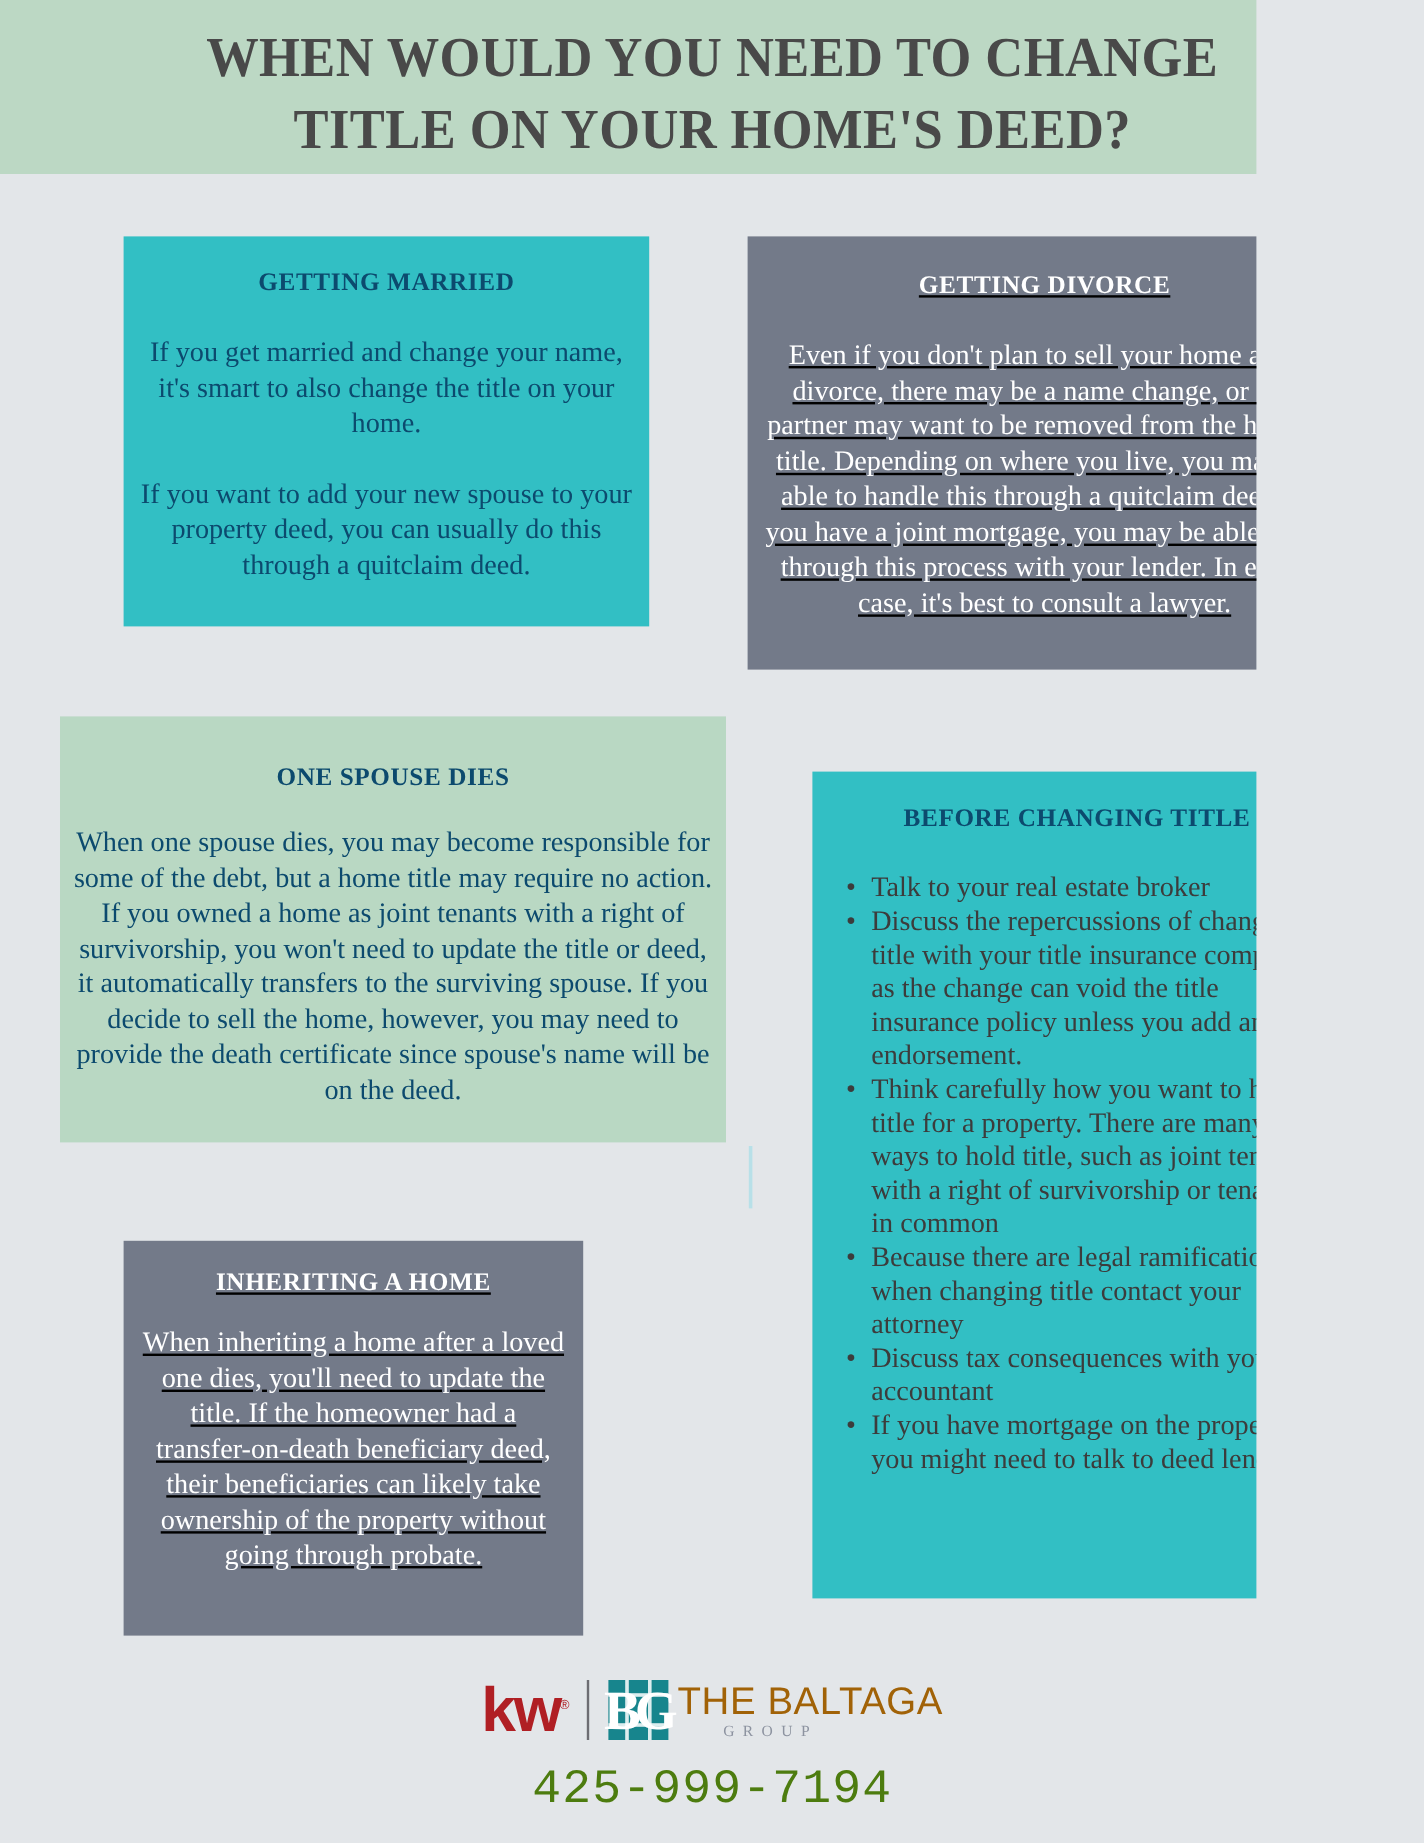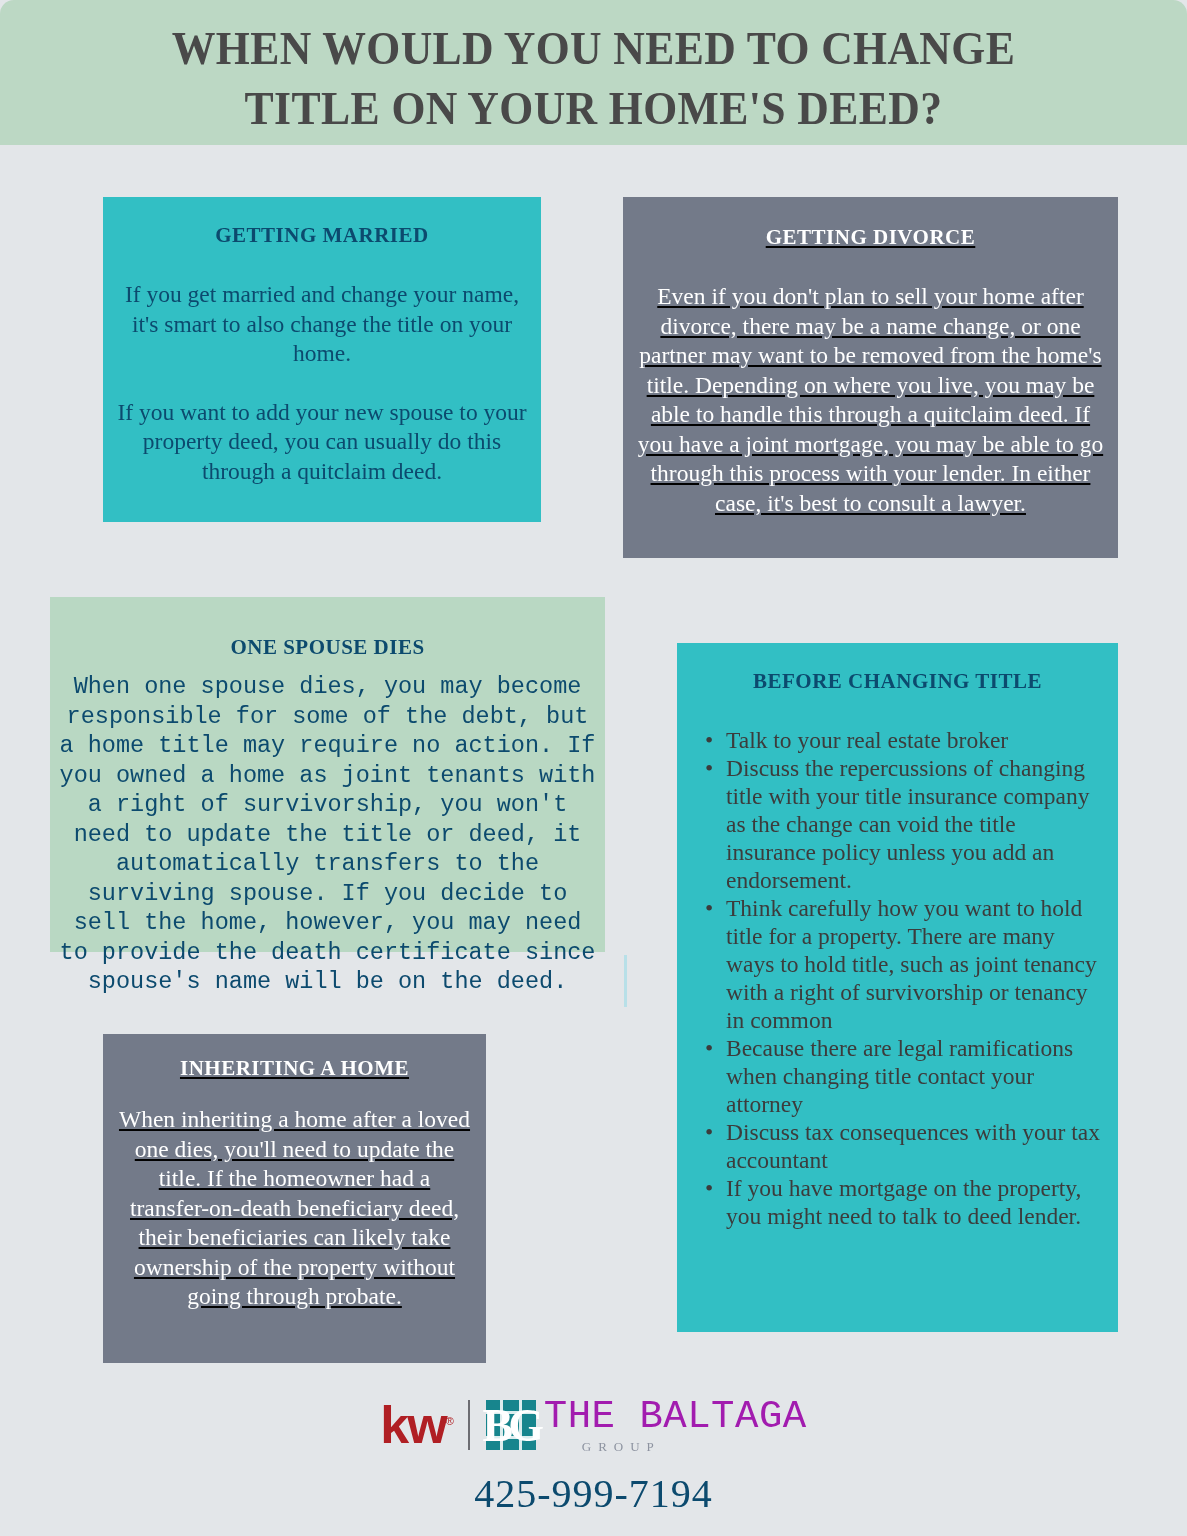--- a/index.html
+++ b/index.html
@@ -6,25 +6,24 @@
 
   html, body {
     width: 1187px;
     height: 1536px;
     background: #e3e6e9;
     font-family: "Liberation Serif", serif;
   }
 
   #page {
     position: relative;
-    width: 1187px;
+    width: 1047px;
     height: 1536px;
     background: #e3e6e9;
     overflow: hidden;
-    border-radius: 14px;
   }
 
   
   #header-band {
     position: absolute;
     left: 0; top: 0;
     width: 1187px;
     height: 145px;
     background: #bcd8c4;
   }
@@ -86,21 +85,21 @@
   }
   #card-divorce .card-title { margin-top: 28px; }
   #card-divorce .card-body  { margin-top: 32px; padding: 0 10px; }
 
   
   #card-spouse {
     left: 50px; top: 597px;
     width: 555px; height: 355px;
   }
   #card-spouse .card-title { margin-top: 38px; }
-  #card-spouse .card-body  { margin-top: 12px; padding: 0 8px; font-family: Liberation Mono, monospace; }
+  #card-spouse .card-body  { margin-top: 28px; padding: 0 8px; }
 
   
   #card-before {
     left: 677px; top: 643px;
     width: 441px; height: 689px;
   }
   #card-before .card-title { margin-top: 26px; }
   #card-before .bullet-list {
     margin-top: 32px;
     padding: 0 12px 0 28px;
@@ -205,38 +204,38 @@
   }
   #bg-square .bar-h2 {
     position: absolute; left: 0; top: 36px; width: 50px; height: 3px;
     background: #ffffff; opacity: .85;
   }
   #brand-text {
     text-align: left;
     line-height: 1;
   }
   #brand-name {
-    font-family: Liberation Mono, monospace;
-    font-size: 39px;
-    color: #a21caf;
+    font-family: Liberation Sans, sans-serif;
+    font-size: 32px;
+    color: #a16207;
     letter-spacing: 0.5px;
   }
   #brand-sub {
     font-family: "Liberation Serif", serif;
     font-size: 13px;
     color: #8d93a0;
     letter-spacing: 7px;
     margin-top: 3px;
     padding-left: 38px;
   }
   #phone {
     margin-top: 12px;
-    font-family: Liberation Serif, serif;
+    font-family: Liberation Mono, monospace;
     font-size: 40px;
-    color: #0c4a6e;
+    color: #4d7c0f;
     letter-spacing: 1px;
   }
 </style>
 </head>
 <body>
 
 <div id="page">
 
   <div id="header-band">
     <div id="header-title">

